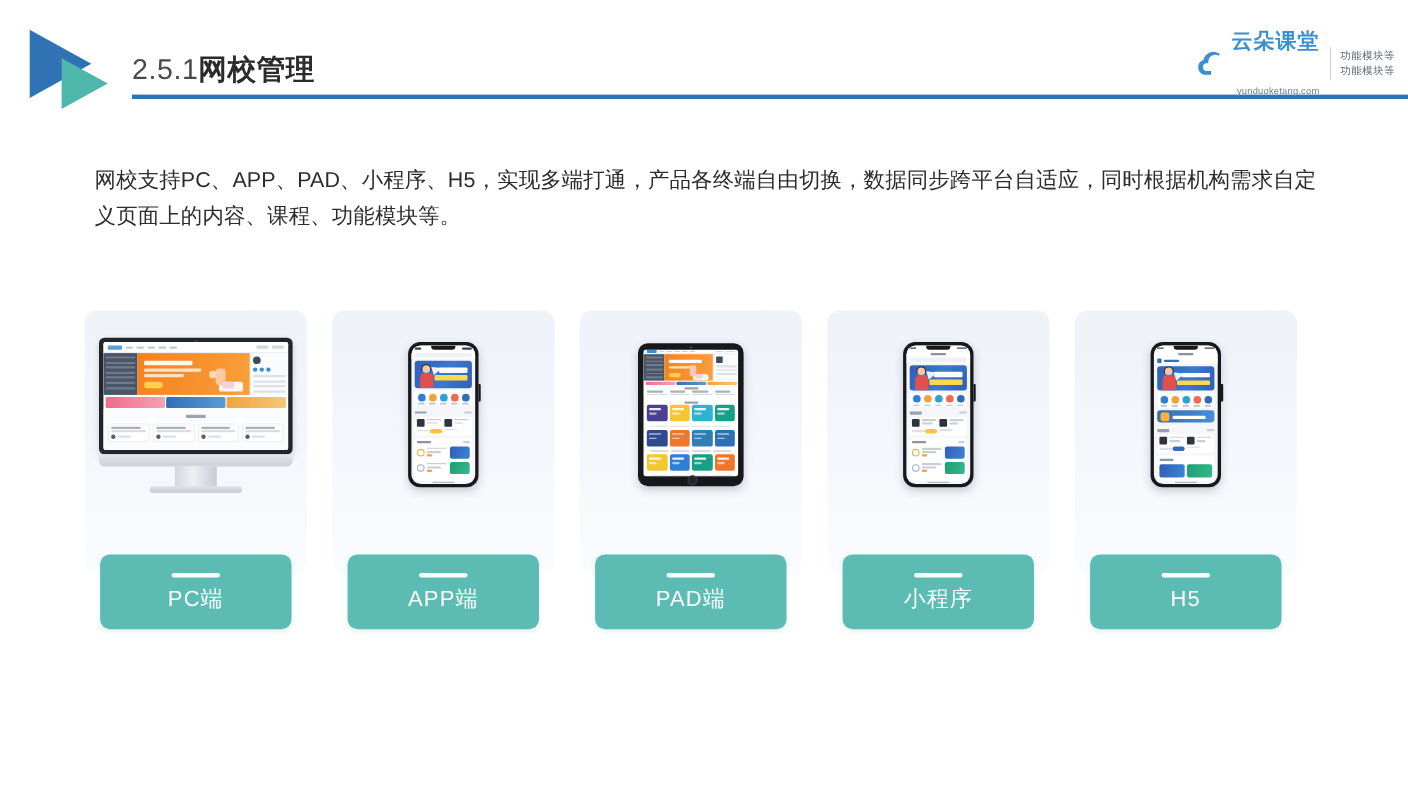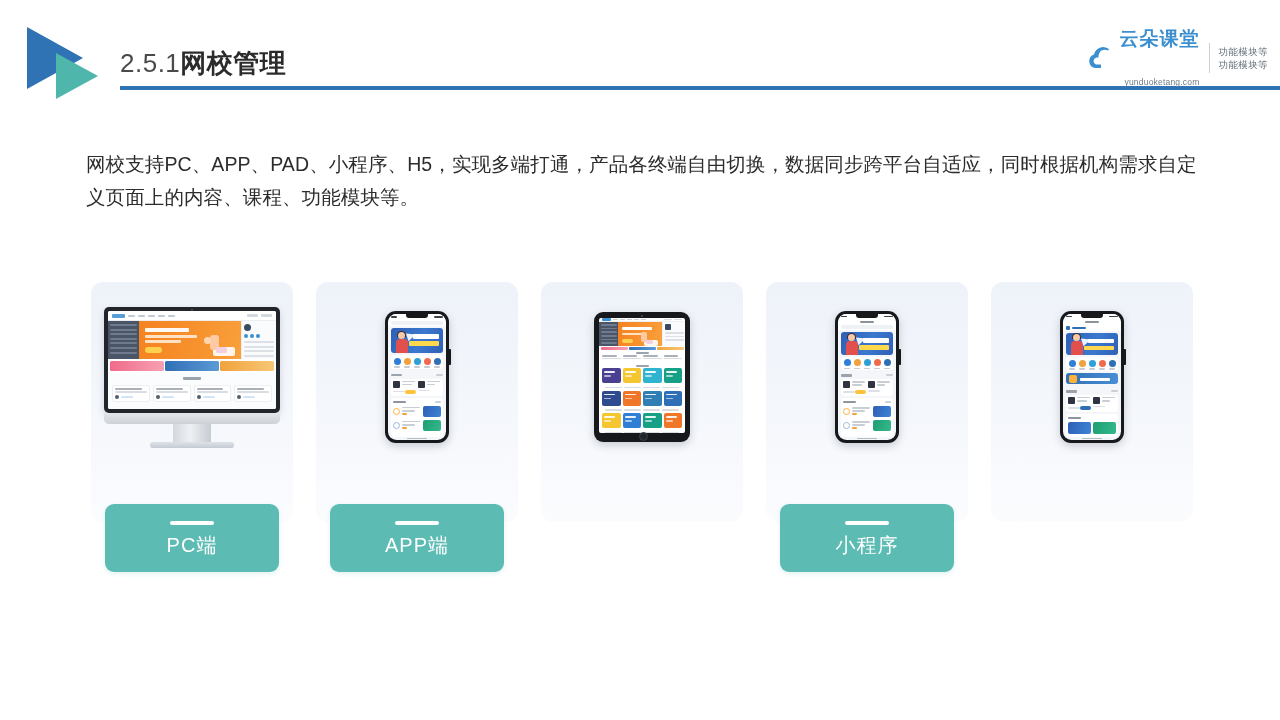--- a/index.html
+++ b/index.html
@@ -66,21 +66,21 @@
 
   
   .lead{
     position:absolute;left:86px;top:128px;width:1130px;
     font-size:19.5px;line-height:33px;color:#2c2c2c;
     letter-spacing:.1px;
   }
 
   
   .cards{
-    position:absolute;left:91px;top:282px;width:1102px;height:290px;
+    position:absolute;left:77px;top:282px;width:1102px;height:290px;
     display:flex;justify-content:space-between;
   }
   .card{
     position:relative;width:202px;height:290px;
   }
   .card-bg{
     position:absolute;left:0;top:0;width:202px;height:240px;
     background:linear-gradient(180deg,#eef2f9 0%,#f3f6fb 45%,#fbfcfe 100%);
     border-radius:12px;
   }
@@ -737,20 +737,24 @@
                 <i></i>
                 <i></i>
                 <i></i>
                 <i></i>
               </div>
           </div>
         </div>
         <span class="ipad-home"></span>
       </div>
     </div>
+    <div class="label-pill">
+      <span class="label-dash"></span>
+      <span class="label-text">PAD端</span>
+    </div>
   </div>
 
   <div class="card">
     <div class="card-bg"></div>
     <div class="device-wrap">
       <div class="phone">
         <div class="phone-screen">
           <span class="notch"></span>
           <div class="ph-status">
               <span class="l"></span>
@@ -953,15 +957,19 @@
               <div class="th-blue"></div>
               <div class="th-green"></div>
             </div>
           </div>
           <div class="ph-home">
               <i></i>
             </div>
         </div>
       </div>
     </div>
+    <div class="label-pill">
+      <span class="label-dash"></span>
+      <span class="label-text">H5</span>
+    </div>
   </div>
 
 </div>
 
 </body></html>

